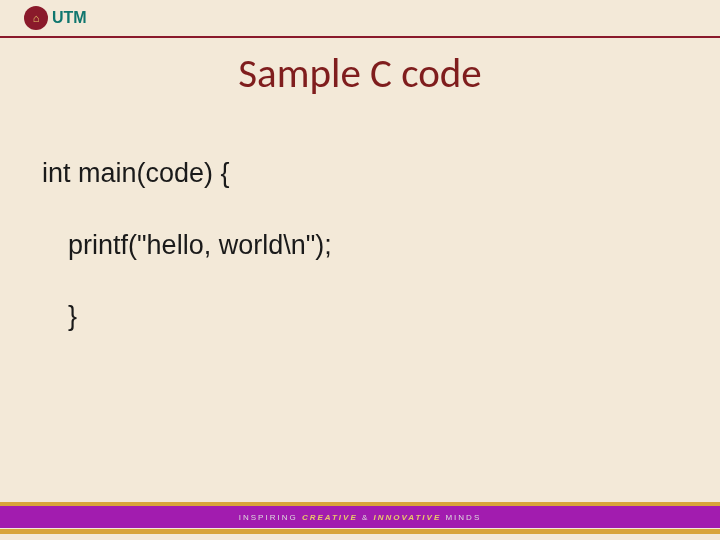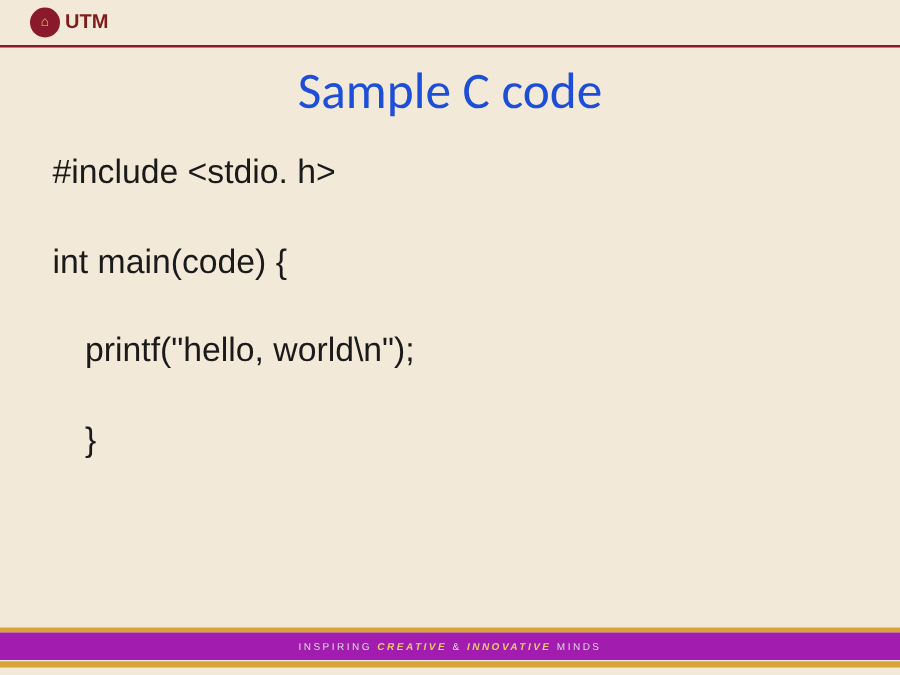--- a/index.html
+++ b/index.html
@@ -1,21 +1,21 @@
 <!DOCTYPE html>
 <html><head>
 <meta charset="utf-8">
 <style>
 *{margin:0;padding:0;box-sizing:border-box}
 body{width:720px;height:540px;background:#f3e9d8;font-family:Arial,Helvetica,sans-serif;position:relative;overflow:hidden}
 .header-rule{position:absolute;top:36px;left:0;width:100%;height:2px;background:#8a1a2b}
 .logo-area{position:absolute;top:6px;left:24px;display:flex;align-items:center;gap:4px}
 .logo-seal{width:24px;height:24px;border-radius:50%;background:#8a1a2b;display:flex;align-items:center;justify-content:center;color:#e8c96a;font-size:11px;font-weight:bold}
-.logo-text{font-weight:bold;color:#7f1d1d;font-size:16px;letter-spacing:0px}
-.title{position:absolute;top:48px;left:0;width:100%;text-align:center;font-family:Calibri,Arial,sans-serif;font-size:41px;color:#1d4ed8;font-weight:400}
+.logo-text{font-weight:bold;color:#0f766e;font-size:16px;letter-spacing:0px}
+.title{position:absolute;top:48px;left:0;width:100%;text-align:center;font-family:Calibri,Arial,sans-serif;font-size:41px;color:#7f1d1d;font-weight:400}
 .content{position:absolute;top:120px;left:42px;right:42px;font-family:Arial,Helvetica,sans-serif;font-size:27px;color:#1a1a1a;line-height:1.32}
 .content .line{margin-bottom:0}
 .content .blank{height:36px}
 .content .indent{padding-left:26px}
 .footer-band{position:absolute;bottom:12px;left:0;width:100%;height:22px;background:#a21caf;display:flex;align-items:center;justify-content:center}
 .footer-gold-top{position:absolute;bottom:34px;left:0;width:100%;height:4px;background:#d8a43a}
 .footer-gold-bot{position:absolute;bottom:6px;left:0;width:100%;height:5px;background:#d8a43a}
 .footer-text{color:#ddd;font-size:8px;letter-spacing:2px;font-weight:300}
 .footer-text .em{color:#e8c96a;font-style:italic;font-weight:bold}
 </style>
@@ -28,21 +28,20 @@
     </div>
   <div>
     <div class="logo-text">UTM</div>
   </div>
 </div>
 <div class="header-rule"></div>
 
 <div class="title">Sample C code</div>
 
 <div class="content">
-  <div class="line">#include &lt;stdio. h&gt;</div>
   <div class="blank"></div>
   <div class="line">int main(code) {</div>
   <div class="blank"></div>
   <div class="line indent">printf("hello, world\n");</div>
   <div class="blank"></div>
   <div class="line indent">}</div>
 </div>
 
 <div class="footer-gold-top"></div>
 <div class="footer-band">

